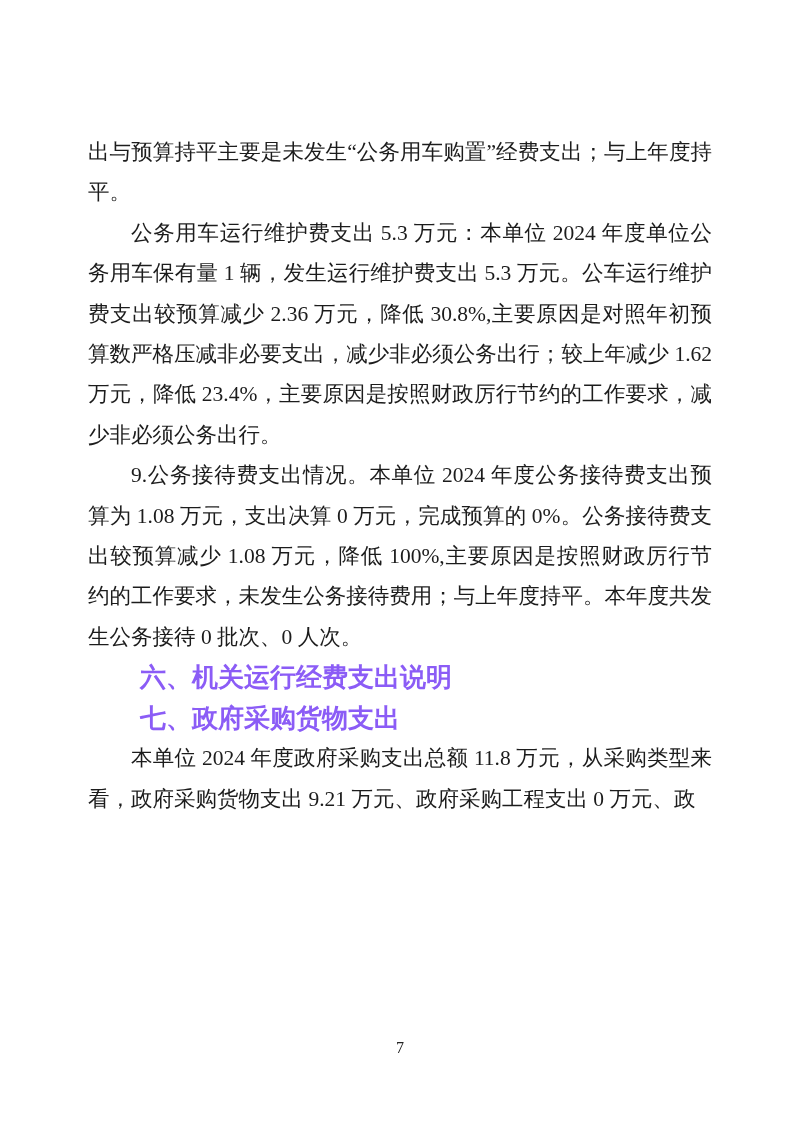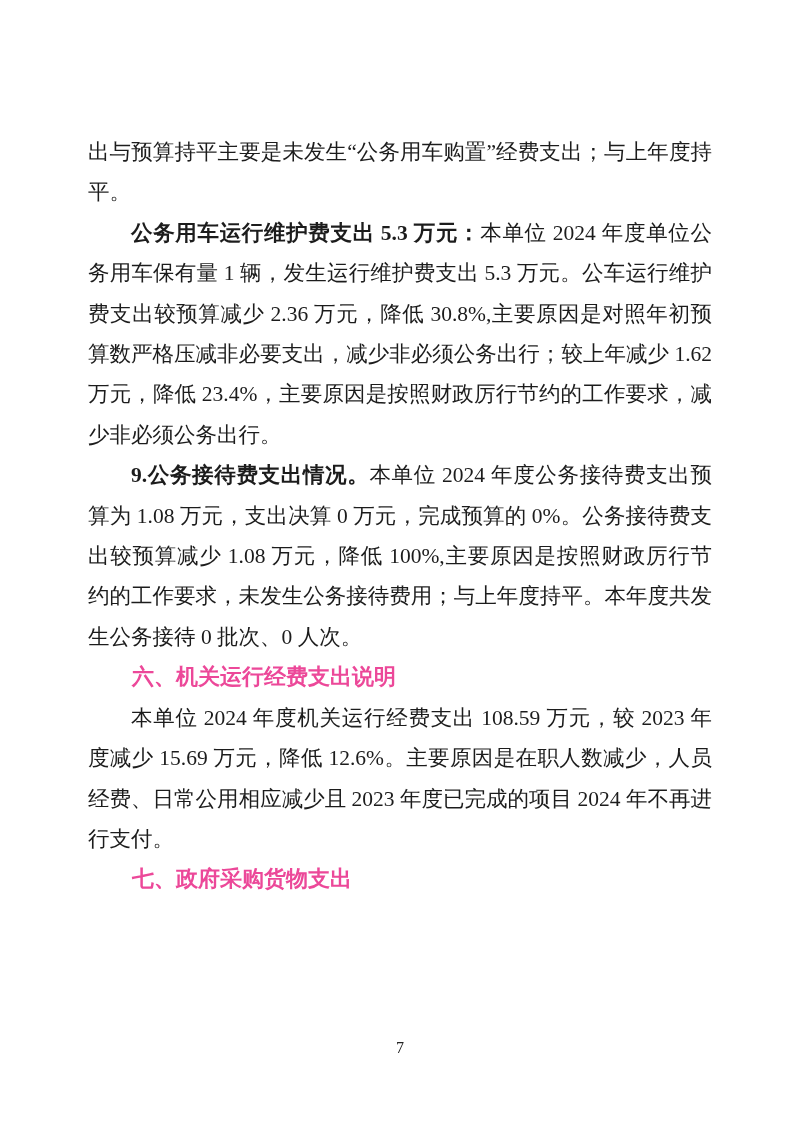--- a/index.html
+++ b/index.html
@@ -27,31 +27,31 @@
   }
   p.body-para {
     margin: 0;
     padding: 0;
     text-indent: 2em;
   }
   p.no-indent {
     text-indent: 0;
   }
   .lead-bold {
-    font-weight: bold;
+    font-weight: normal;
   }
   .heading {
     margin: 0;
     padding: 0;
     text-indent: 2em;
     font-family: "Liberation Sans", "DejaVu Sans", sans-serif;
     font-weight: bold;
-    font-size: 22px;
+    font-size: 26px;
     line-height: 40.4px;
-    color: #ec4899;
+    color: #8b5cf6;
     text-align: left;
   }
   .page-number {
     position: absolute;
     left: 0;
     top: 1036px;
     width: 100%;
     text-align: center;
     font-size: 16px;
     line-height: 24px;
@@ -65,20 +65,20 @@
 <div class="page">
   <div class="content">
     <p class="body-para no-indent">出与预算持平主要是未发生“公务用车购置”经费支出；与上年度持平。</p>
 
     <p class="body-para"><span class="lead-bold">公务用车运行维护费支出 5.3 万元：</span><span>本单位 2024 年度单位公务用车保有量 1 辆，发生运行维护费支出 5.3 万元。公车运行维护费支出较预算减少 2.36 万元，降低 30.8%,主要原因是对照年初预算数严格压减非必要支出，减少非必须公务出行；较上年减少 1.62 万元，降低 23.4%，主要原因是按照财政厉行节约的工作要求，减少非必须公务出行。</span></p>
 
     <p class="body-para"><span class="lead-bold">9.公务接待费支出情况。</span><span>本单位 2024 年度公务接待费支出预算为 1.08 万元，支出决算 0 万元，完成预算的 0%。公务接待费支出较预算减少 1.08 万元，降低 100%,主要原因是按照财政厉行节约的工作要求，未发生公务接待费用；与上年度持平。本年度共发生公务接待 0 批次、0 人次。</span></p>
 
     <h3 class="heading">六、机关运行经费支出说明</h3>
 
-    <p class="body-para">本单位 2024 年度机关运行经费支出 108.59 万元，较 2023 年度减少 15.69 万元，降低 12.6%。主要原因是在职人数减少，人员经费、日常公用相应减少且 2023 年度已完成的项目 2024 年不再进行支付。</p>
 
     <h3 class="heading">七、政府采购货物支出</h3>
 
+    <p class="body-para">本单位 2024 年度政府采购支出总额 11.8 万元，从采购类型来看，政府采购货物支出 9.21 万元、政府采购工程支出 0 万元、政</p>
   </div>
 
   <div class="page-number">7</div>
 </div>
 
 </body></html>

